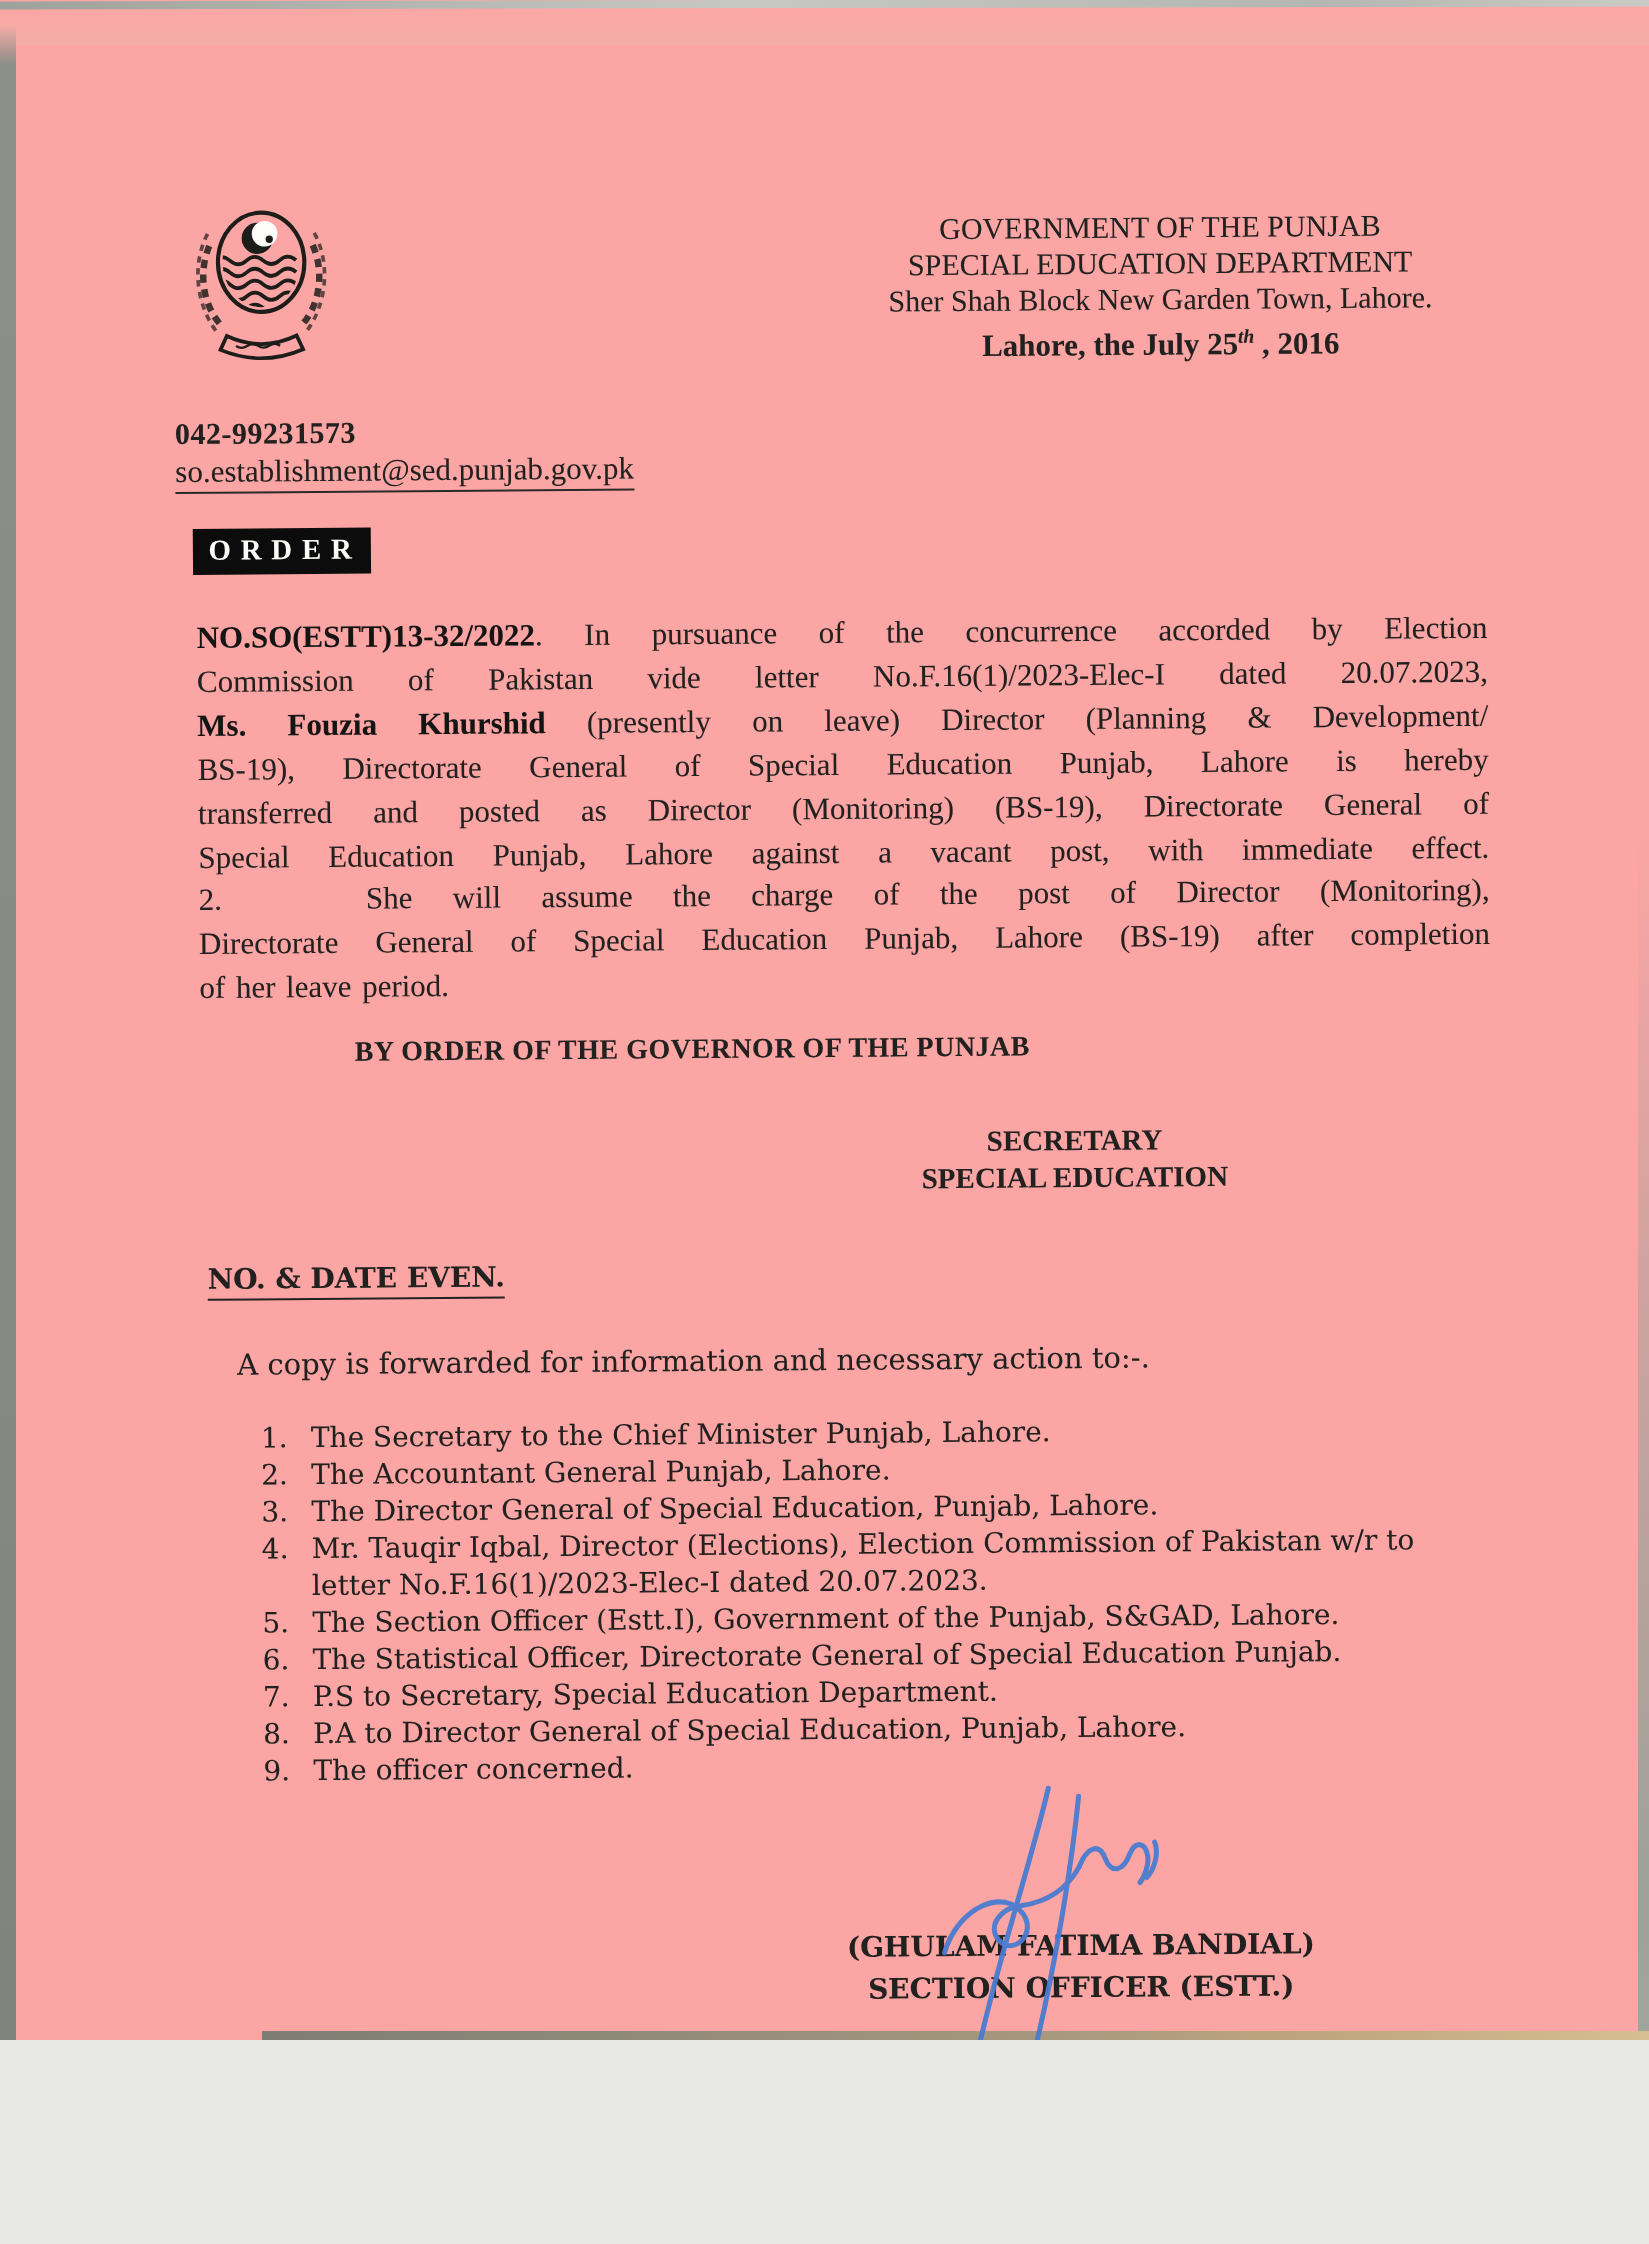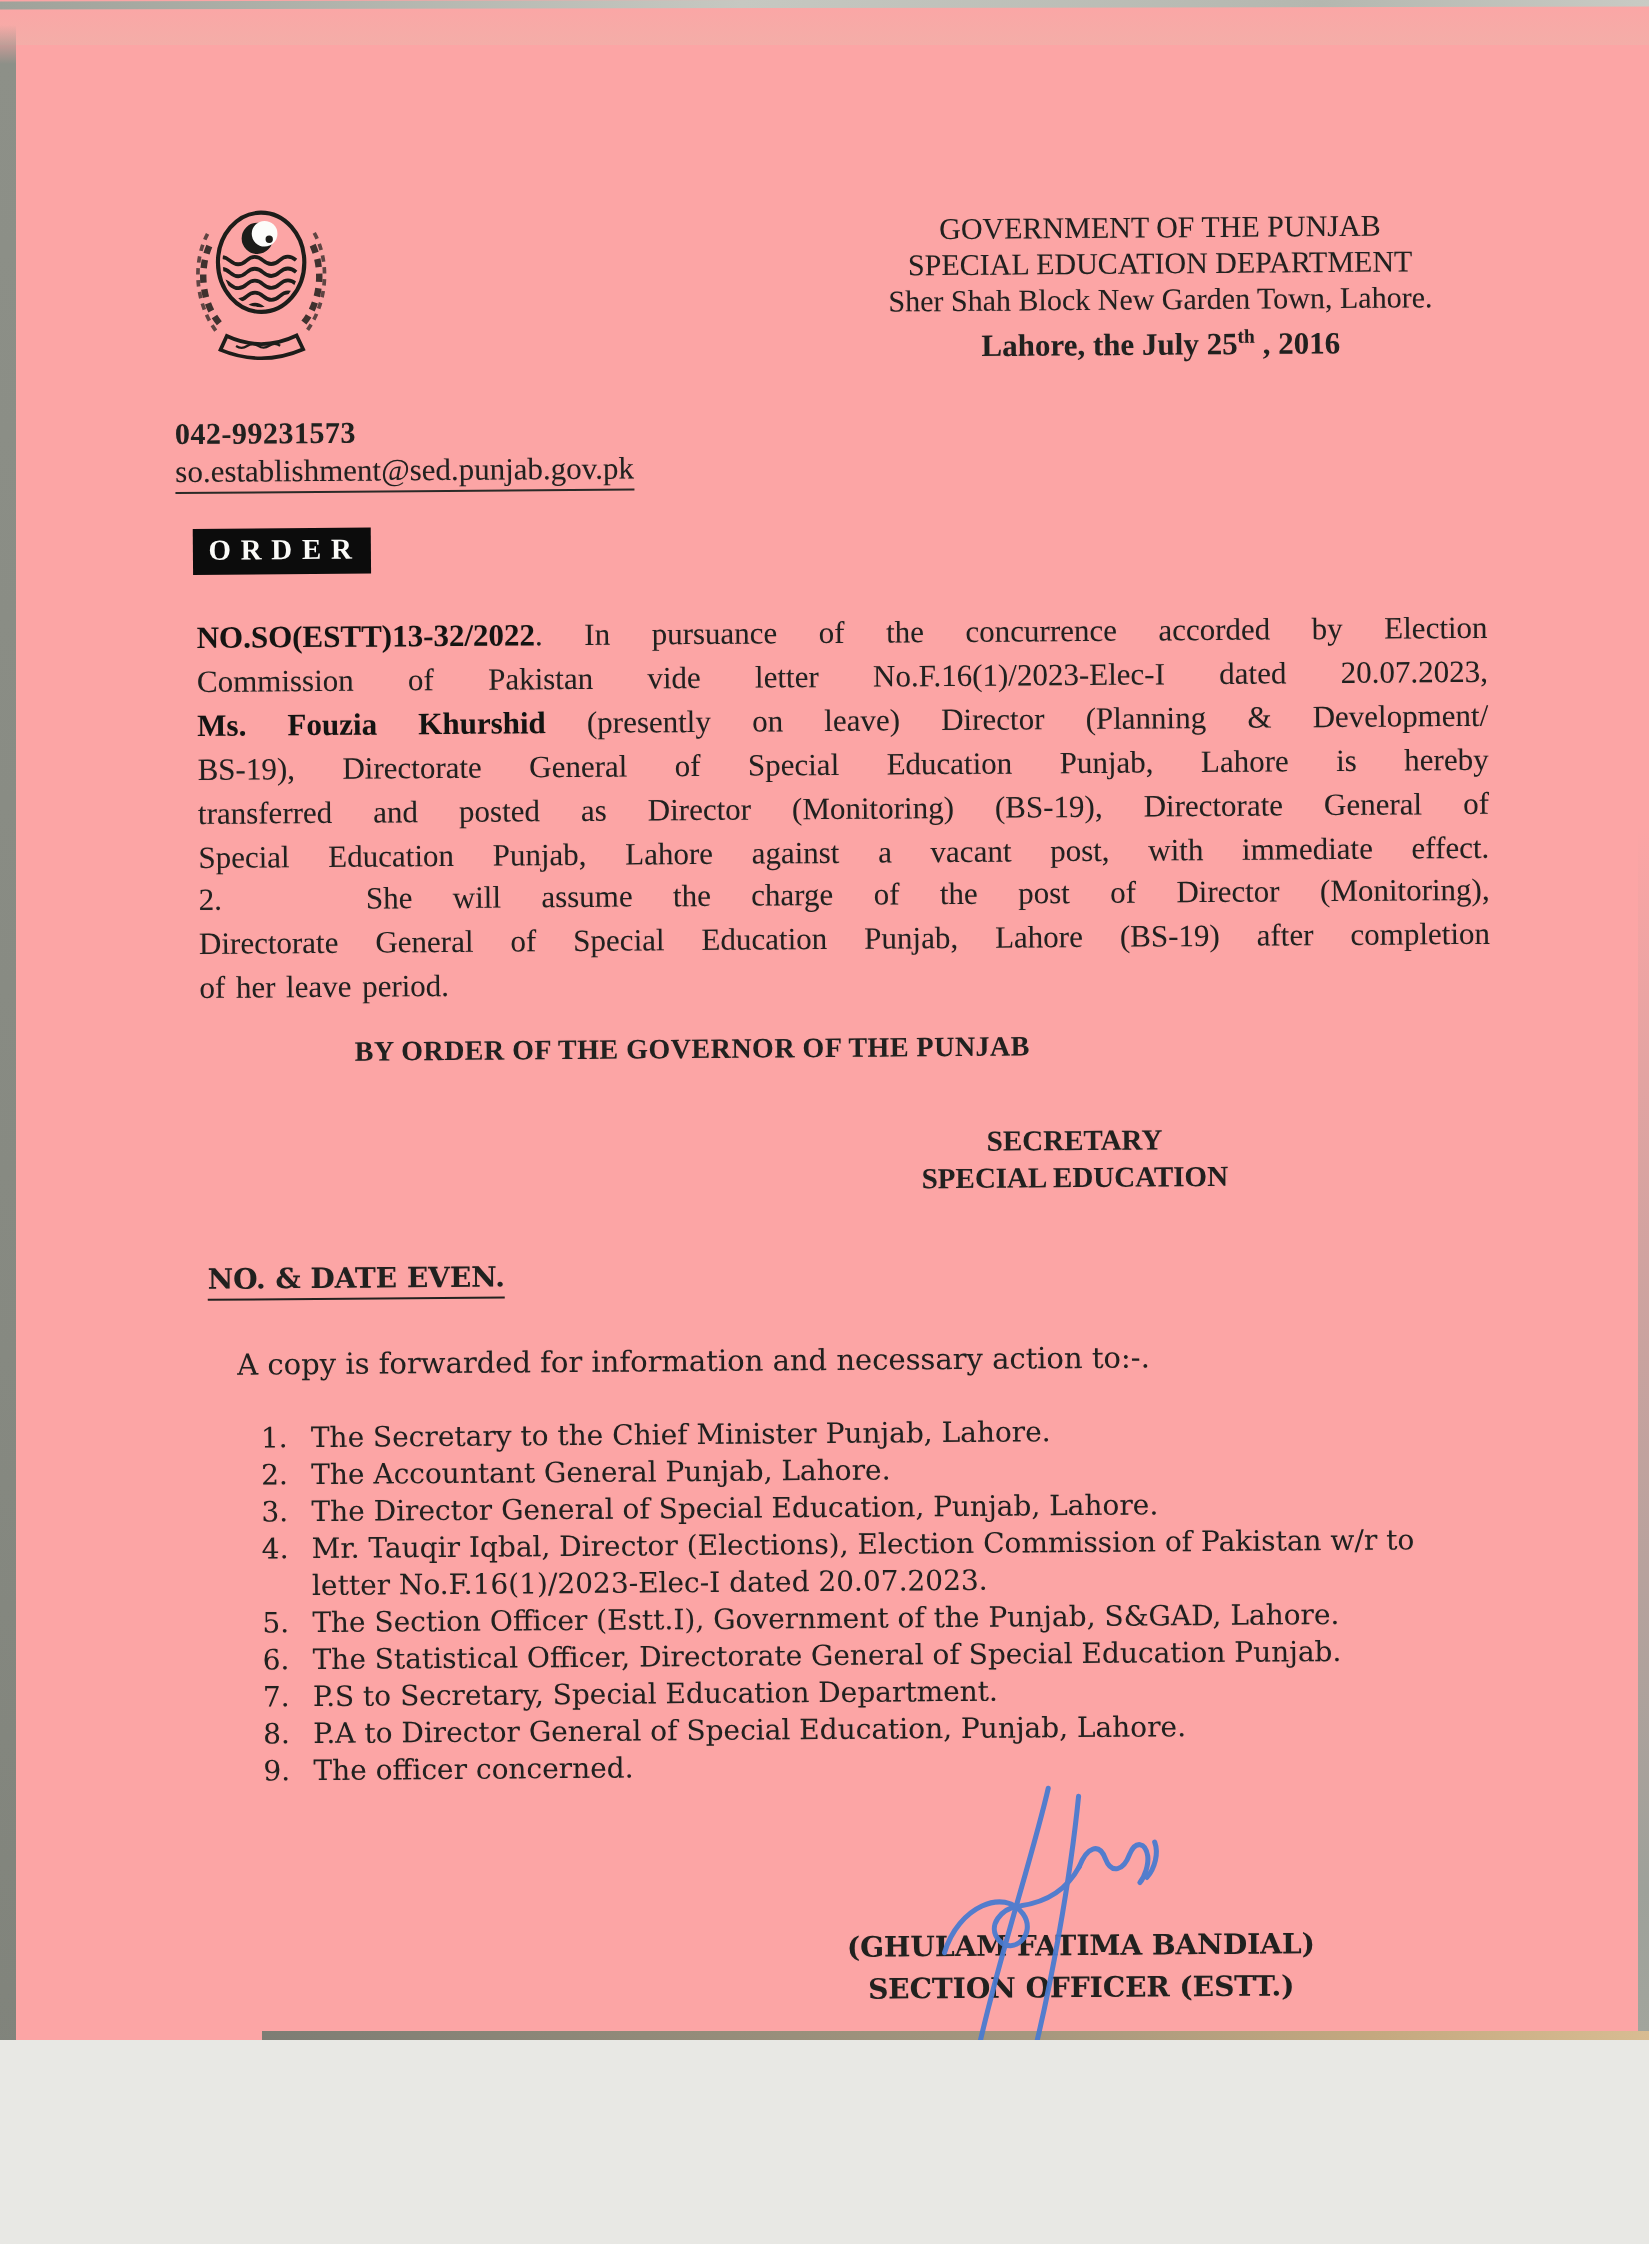--- a/index.html
+++ b/index.html
@@ -21,21 +21,21 @@
   .doc{position:absolute;inset:0;transform:rotate(-0.45deg);transform-origin:50% 40%;
        text-shadow:0 0 1px rgba(60,60,55,.22);}
 
   
   .emblem{position:absolute;left:192px;top:196px;width:147px;height:177px;}
 
   
   .letterhead{position:absolute;left:796px;top:212px;width:737px;text-align:center;}
   .lh-line{font-size:30px;line-height:36px;white-space:nowrap;}
   .lh-date{font-size:31px;line-height:37px;font-weight:bold;white-space:nowrap;margin-top:1px;}
-  .lh-date sup{font-size:19.4px;}
+  .lh-date sup{font-size:19.4px;font-style:italic;}
 
   .phone{position:absolute;left:178px;top:412px;font-size:30px;font-weight:bold;letter-spacing:0.5px;}
   .email{position:absolute;left:178px;top:449px;font-size:31px;border-bottom:2.9px solid #2a2a27;padding-bottom:1.9px;}
 
   .order-badge{position:absolute;left:195px;top:524px;background:#0c0c0c;color:#fbfbf8;
     font-size:29px;font-weight:bold;letter-spacing:9.7px;padding:4.9px 9.7px 7.8px 15.5px;text-shadow:none;}
 
   
   .para{position:absolute;left:198px;width:1291px;font-size:31px;line-height:44px;word-spacing:2.9px;}
   .para1{top:611px;}

